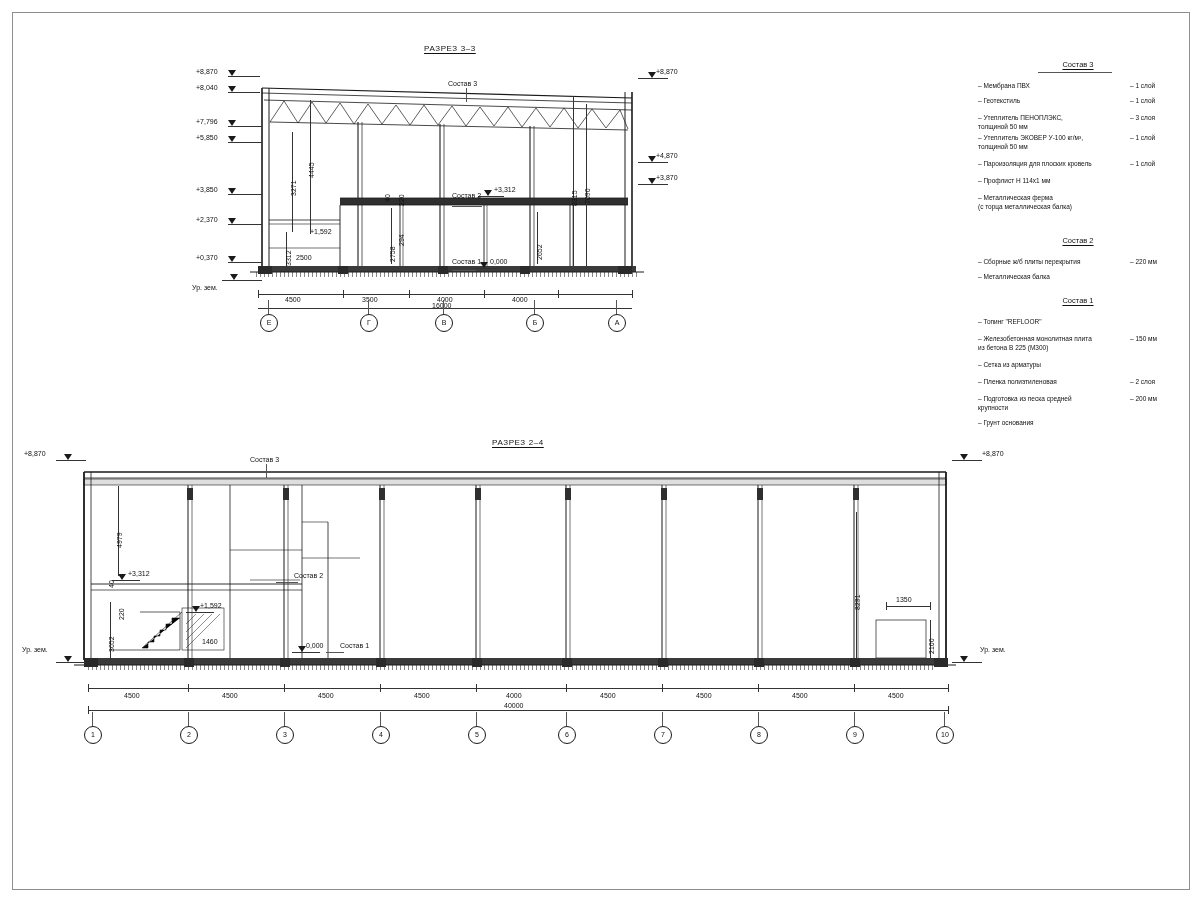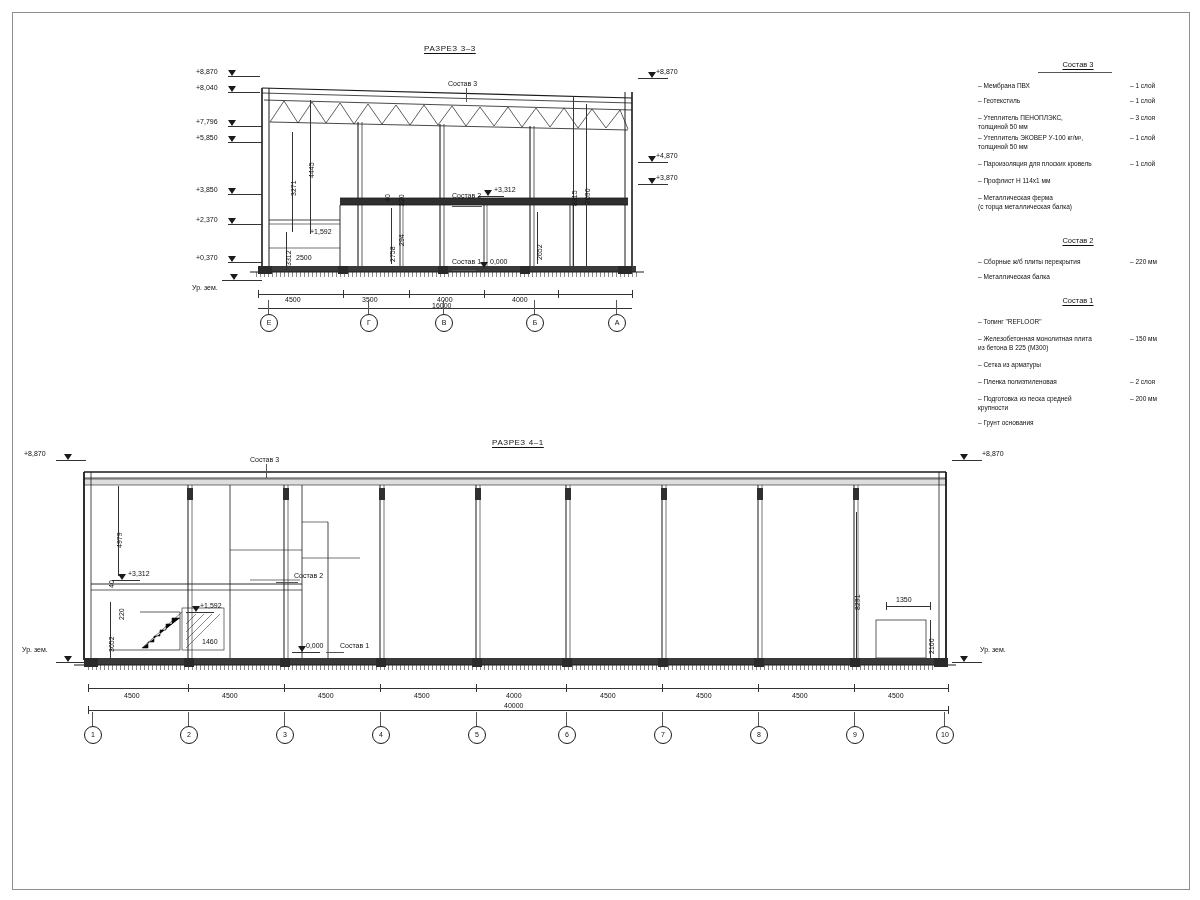--- a/index.html
+++ b/index.html
@@ -280,21 +280,21 @@
     <div class="bubble" style="left:260px;top:314px;">Е</div>
     <div class="bubble" style="left:360px;top:314px;">Г</div>
     <div class="bubble" style="left:435px;top:314px;">В</div>
     <div class="bubble" style="left:526px;top:314px;">Б</div>
     <div class="bubble" style="left:608px;top:314px;">А</div>
   </div>
 
   <div class="abs" style="left:0;top:430px;width:1000px;height:340px;">
 
     <div class="title" style="left:492px;top:8px;">
-      <u>РАЗРЕЗ 4–1</u>
+      <u>РАЗРЕЗ 2–4</u>
     </div>
 
     <svg class="abs" style="left:70px;top:32px;" width="890" height="210">
 
       <line x1="14" y1="10" x2="876" y2="10" stroke="#1a1a1a" stroke-width="1.6"></line>
       <line x1="14" y1="16" x2="876" y2="16" stroke="#1a1a1a" stroke-width="0.8"></line>
       <rect x="14" y="17" width="862" height="6" fill="#dedede" stroke="#1a1a1a" stroke-width="0.6"></rect>
 
       <line x1="14" y1="10" x2="14" y2="198" stroke="#1a1a1a" stroke-width="1.8"></line>
       <line x1="21" y1="10" x2="21" y2="198" stroke="#1a1a1a" stroke-width="0.8"></line>

